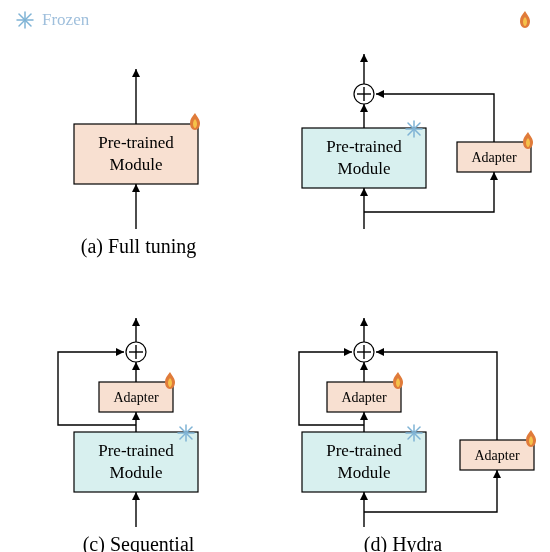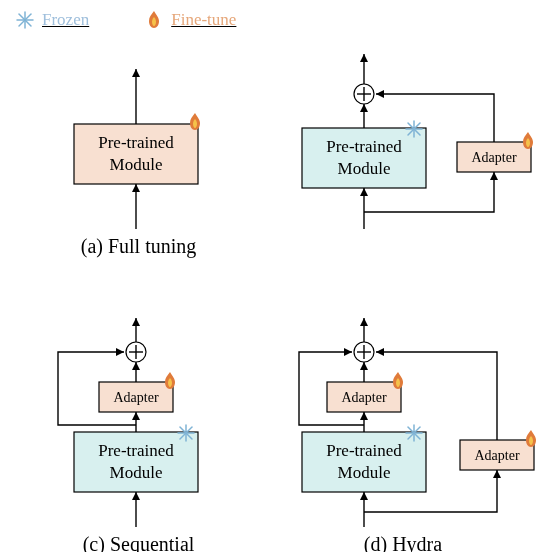--- a/index.html
+++ b/index.html
@@ -6,25 +6,24 @@
   body {
     margin: 0;
     padding: 10px 16px 16px 16px;
     font-family: Georgia, "Times New Roman", serif;
     background: #fff;
     width: 550px;
     height: 552px;
   }
   .legend {
     display: flex;
-    justify-content: flex-start;
-    gap: 56px;
+    justify-content: space-between;
+    gap: 80px;
     margin-bottom: 4px;
     font-size: 17px;
-    text-decoration: underline;
   }
   .legend-item { display: flex; align-items: center; gap: 8px; }
   .frozen-txt { color: #9fbfdc; }
   .tune-txt { color: #e6a77a; }
   .grid {
     display: grid;
     grid-template-columns: 1fr 1fr;
     grid-template-rows: 1fr 1fr;
     gap: 14px 8px;
   }
@@ -52,21 +51,20 @@
           <line x1="15" y1="3" x2="3" y2="15"></line>
       </g>
     </svg>
     <span class="frozen-txt">Frozen</span>
   </div>
   <div class="legend-item">
     <svg width="18" height="20">
       <path d="M9 1 C6 5 4 7 4 11 C4 15 6 18 9 18 C12 18 14 15 14 11 C14 8 12 6 9 1 Z" fill="#e07b3a"></path>
       <path d="M9 7 C7.5 9 7 10 7 12 C7 14 8 16 9 16 C10 16 11 14 11 12 C11 10 10.5 9 9 7 Z" fill="#f5c24a"></path>
     </svg>
-    <span class="tune-txt">Fine-tune</span>
   </div>
 </div>
 
 <div class="grid">
 
 <div class="cell">
 <svg width="245" height="200">
   <defs>
     <marker id="ah" markerWidth="8" markerHeight="8" refX="6" refY="3" orient="auto">
       <path d="M0,0 L6,3 L0,6 Z" fill="#000"></path>

